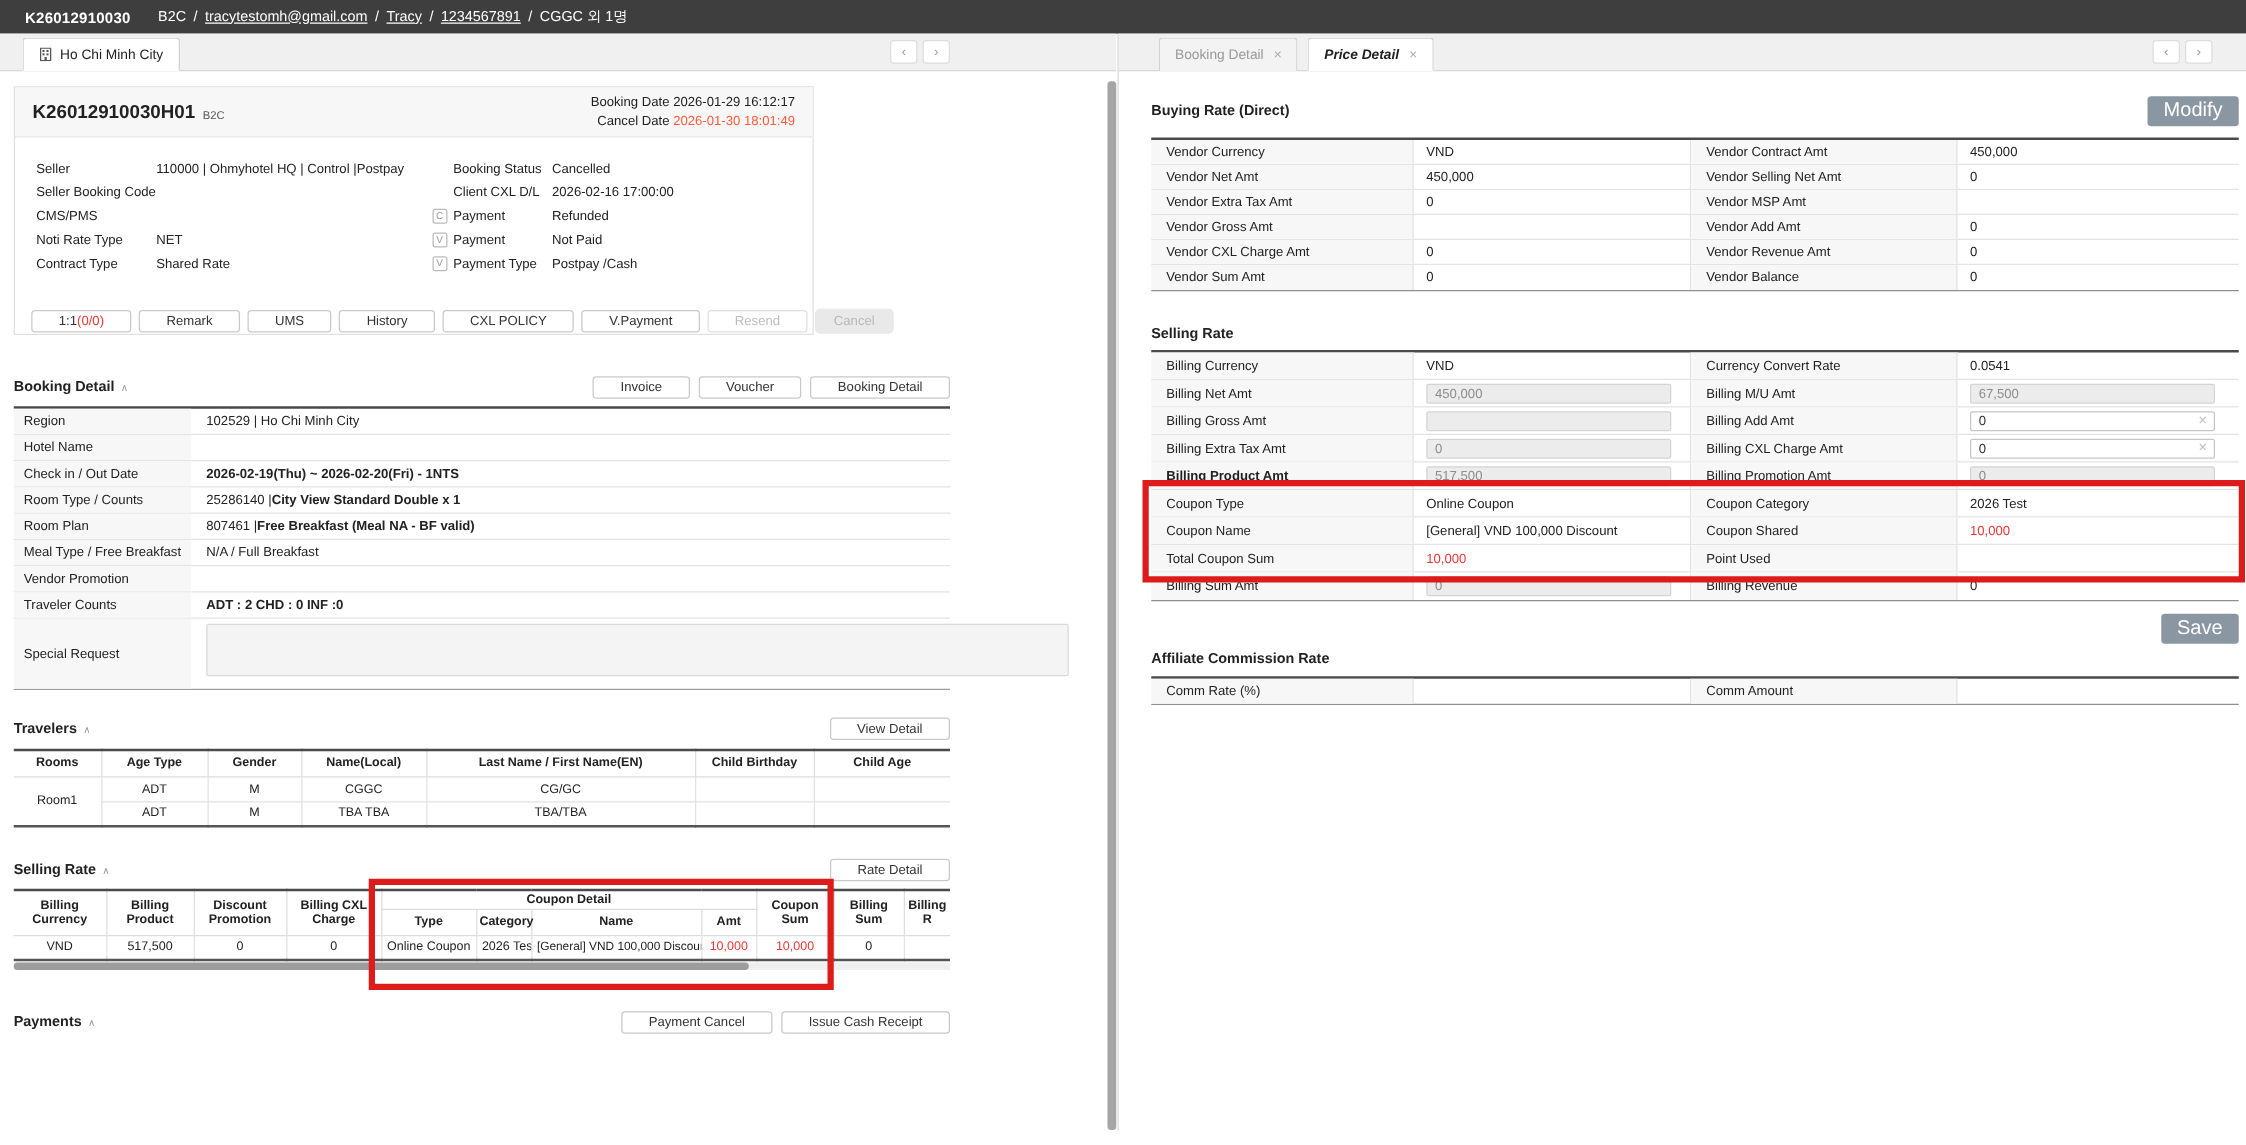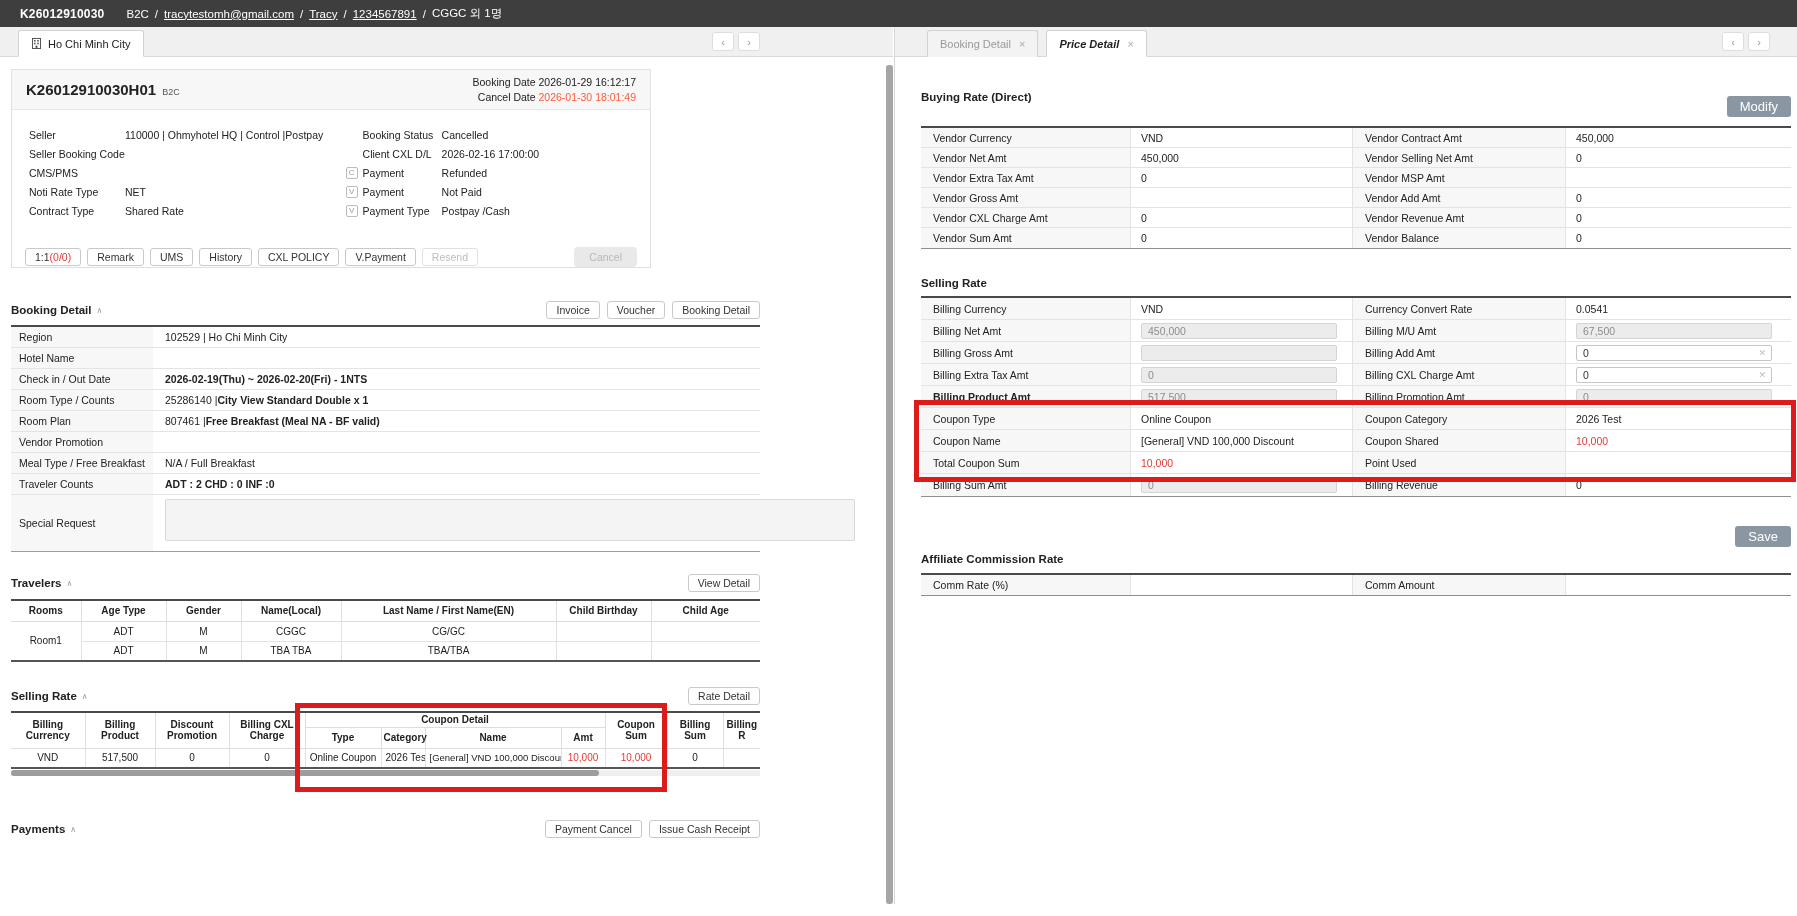--- a/index.html
+++ b/index.html
@@ -27,24 +27,24 @@
   .tab.active { background:#fff; color:#222; border-bottom:1px solid #fff; }
   .tab .x { color:#aaa; font-size:11px; margin-left:2px; }
   .navbtns { position:absolute; top:5px; display:flex; gap:4px; }
   .navbtn { width:22px; height:19px; background:#fff; border:1px solid #ddd; border-radius:3px;
     color:#999; font-size:11px; display:flex; align-items:center; justify-content:center; }
   .vscroll { position:absolute; right:0; top:38px; bottom:0; width:7px; background:#f2f2f2; }
   .vscroll .thumb { position:absolute; top:0; bottom:0; left:0; right:0; background:#a5a5a5; border-radius:3px; }
   
   .btn { display:inline-flex; align-items:center; justify-content:center; background:#fff;
     border:1px solid #c9c9c9; border-radius:3px; font-size:10.5px; color:#333;
-    padding:2px 9px; white-space:nowrap; }
+    padding:2px 21px; white-space:nowrap; }
   .btn.disabled { color:#bdbdbd; border-color:#e0e0e0; }
   .btn-flat { background:#e9e9e9; color:#b8b8b8; border:none; border-radius:4px; padding:4px 15px; font-size:10.5px; }
-  .btn-gray { background:#8a97a3; color:#fff; border:none; border-radius:3px; padding:3px 13px; font-size:13px;margin-top:19px; }
+  .btn-gray { background:#8a97a3; color:#fff; border:none; border-radius:3px; padding:3px 13px; font-size:16px; }
   .red { color:#e53935; }
   .sec-head { display:flex; align-items:center; width:749px; margin-left:11px; }
   .sec-title { font-weight:bold; font-size:11.5px; }
   .caret { color:#9a9a9a; font-size:8px; margin-left:5px; }
   .sec-btns { margin-left:auto; display:flex; gap:7px; }
   .hl { position:absolute; border:5px solid #de1b1b; pointer-events:none; z-index:8; }
   
   .card { width:640px; margin:12px 0 0 11px; border:1px solid #e0e0e0; }
   .card-head { height:40px; background:#f7f7f7; border-bottom:1px solid #e7e7e7;
     display:flex; align-items:center; padding:0 14px; }
@@ -279,28 +279,28 @@
         </div>
       </div>
       <div class="kv-row">
         <div class="kv-label">Room Plan</div>
         <div class="kv-value">
           <span>807461 | </span>
           <b>Free Breakfast (Meal NA - BF valid)</b>
         </div>
       </div>
       <div class="kv-row">
-        <div class="kv-label">Vendor Promotion</div>
-        <div class="kv-value"></div>
-      </div>
-      <div class="kv-row">
         <div class="kv-label">Meal Type / Free Breakfast</div>
         <div class="kv-value">
           <span>N/A / Full Breakfast</span>
         </div>
+      </div>
+      <div class="kv-row">
+        <div class="kv-label">Vendor Promotion</div>
+        <div class="kv-value"></div>
       </div>
       <div class="kv-row">
         <div class="kv-label">Traveler Counts</div>
         <div class="kv-value">
           <b>ADT : 2 CHD : 0 INF :0</b>
         </div>
       </div>
       <div class="kv-row sr-row">
         <div class="kv-label">Special Request</div>
         <div class="kv-value">
@@ -417,21 +417,21 @@
             </tr>
           </tbody>
         </table>
       </div>
     <div class="hscroll">
         <div class="hthumb"></div>
       </div>
     <div class="hl" style="left:295px; top:-8px; width:372px; height:89px;"></div>
   </div>
 
-  <div class="sec-head" style="margin-top:44px;">
+  <div class="sec-head" style="margin-top:33px;">
     <span class="sec-title">Payments</span>
     <span class="caret">∧</span>
     <span class="sec-btns">
       <button class="btn">Payment Cancel</button>
       <button class="btn">Issue Cash Receipt</button>
     </span>
   </div>
 
   <div class="vscroll">
       <div class="thumb"></div>

